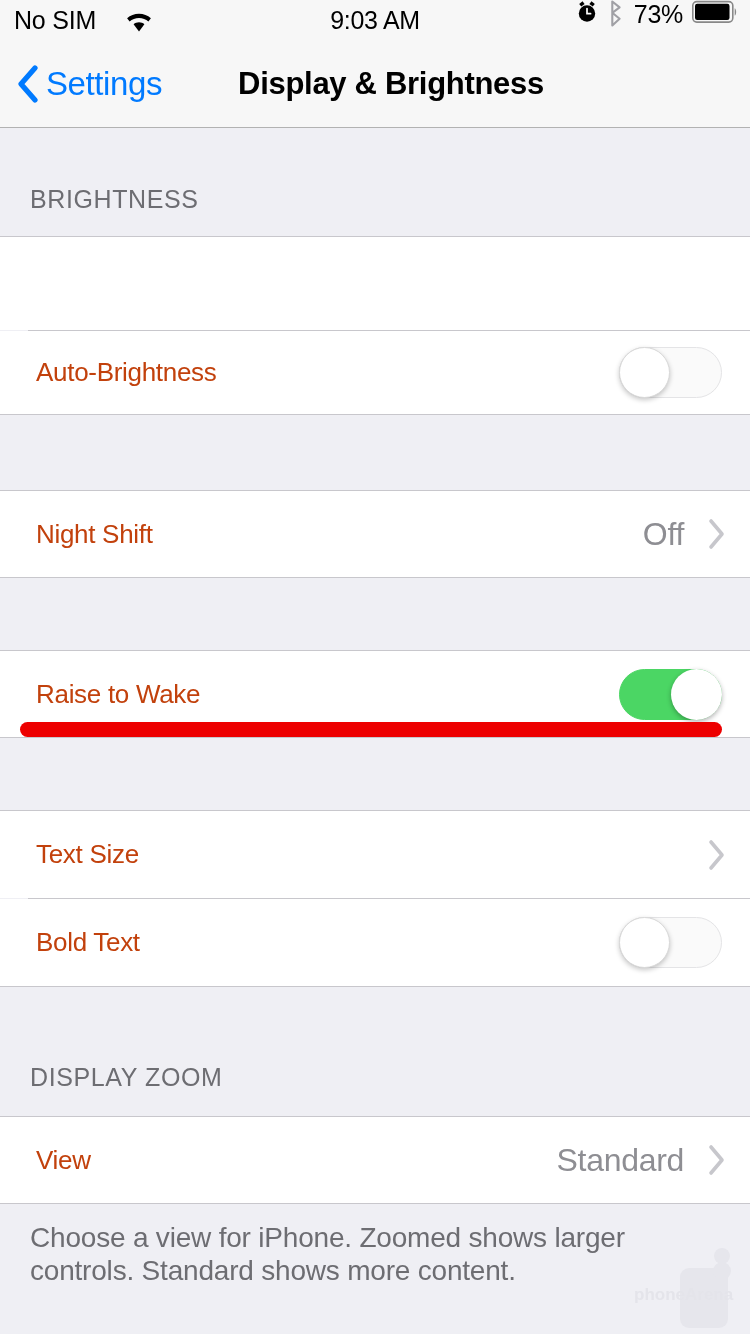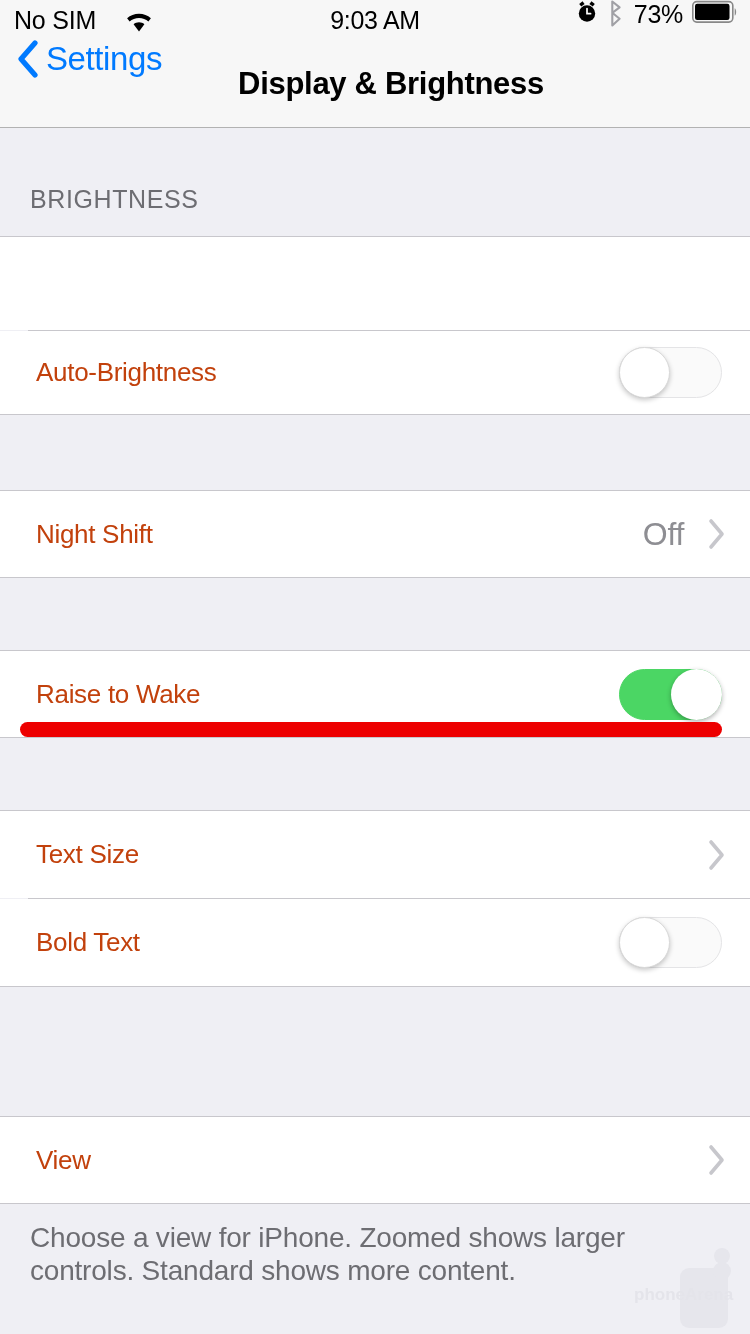--- a/index.html
+++ b/index.html
@@ -45,21 +45,21 @@
 
   
   #nav-bar {
     position:absolute; top:40px; left:0;
     width:750px; height:88px;
     background:#f7f7f7;
     border-bottom:1px solid #b2b2b2;
   }
   #back-button {
     position:absolute; left:16px; top:0; height:87px;
-    display:flex; gap:8px;
+    display:flex; align-items:center; gap:8px;
     cursor:pointer;
   }
   #back-chevron { width:22px; height:38px; display:block; }
   #back-label {
     font-size:33px; color:#007aff; letter-spacing:-0.4px;
   }
   #nav-title {
     position:absolute; left:0; top:0; width:750px; height:87px;
     display:flex; align-items:center; justify-content:center;
     font-size:31px; font-weight:bold; color:#000;
@@ -318,23 +318,25 @@
 
   <div class="inset-sep" style="top:898px;"></div>
 
   <div class="cell cell-bottom-border" style="top:899px; height:88px;">
     <span class="cell-label">Bold Text</span>
     <div class="switch off" style="top:18px;">
       <div class="knob"></div>
     </div>
   </div>
 
+  <div class="group-header" style="top:1048px; height:66px;">DISPLAY ZOOM</div>
 
   <div class="cell cell-top-border cell-bottom-border" style="top:1116px; height:88px;">
     <span class="cell-label">View</span>
+    <span class="cell-value">Standard</span>
     <span class="chevron-right">
       <svg width="18" height="32" viewBox="0 0 18 32">
         <path d="M3 3 L14 16 L3 29" stroke="#c7c7cc" stroke-width="3.6" fill="none" stroke-linecap="round" stroke-linejoin="round"></path>
       </svg>
     </span>
   </div>
 
   <div id="footer-note">Choose a view for iPhone. Zoomed shows larger controls. Standard shows more content.</div>
 
   <div id="watermark">

